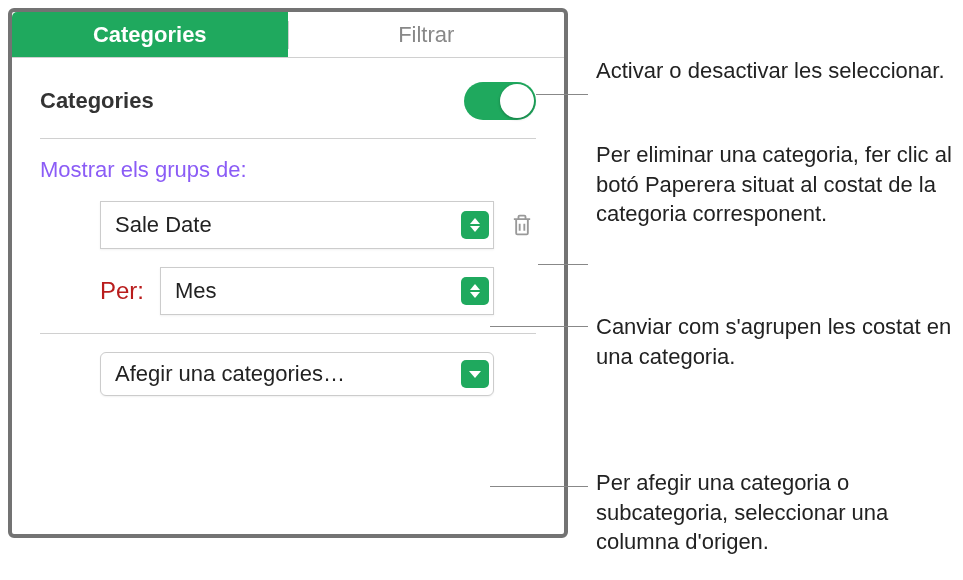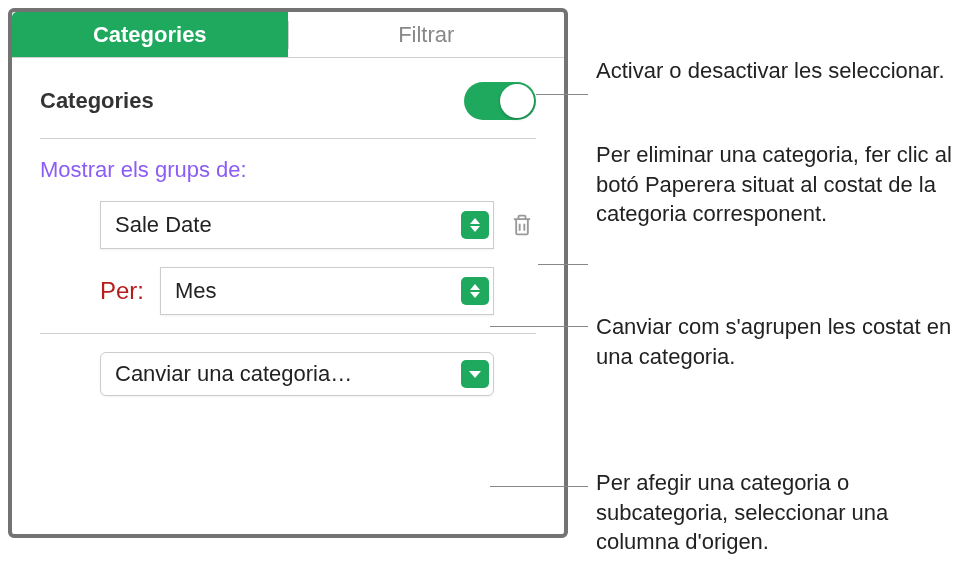--- a/index.html
+++ b/index.html
@@ -242,21 +242,21 @@
           <div class="arrow-down"></div>
         </div>
       </div>
     </div>
 
 
     <div class="divider"></div>
 
     <div class="add-row">
       <div class="add-dropdown">
-        <span class="dropdown-text">Canviar una categoria…</span>
+        <span class="dropdown-text">Afegir una categories…</span>
         <div class="dropdown-arrow">
           <div class="arrow-down-single"></div>
         </div>
       </div>
     </div>
   </div>
 </div>
 
 <div class="annotation" style="left:596px;top:56px">Activar o desactivar les seleccionar.</div>
 <div class="leader" style="left:536px;top:94px;width:52px"></div>

